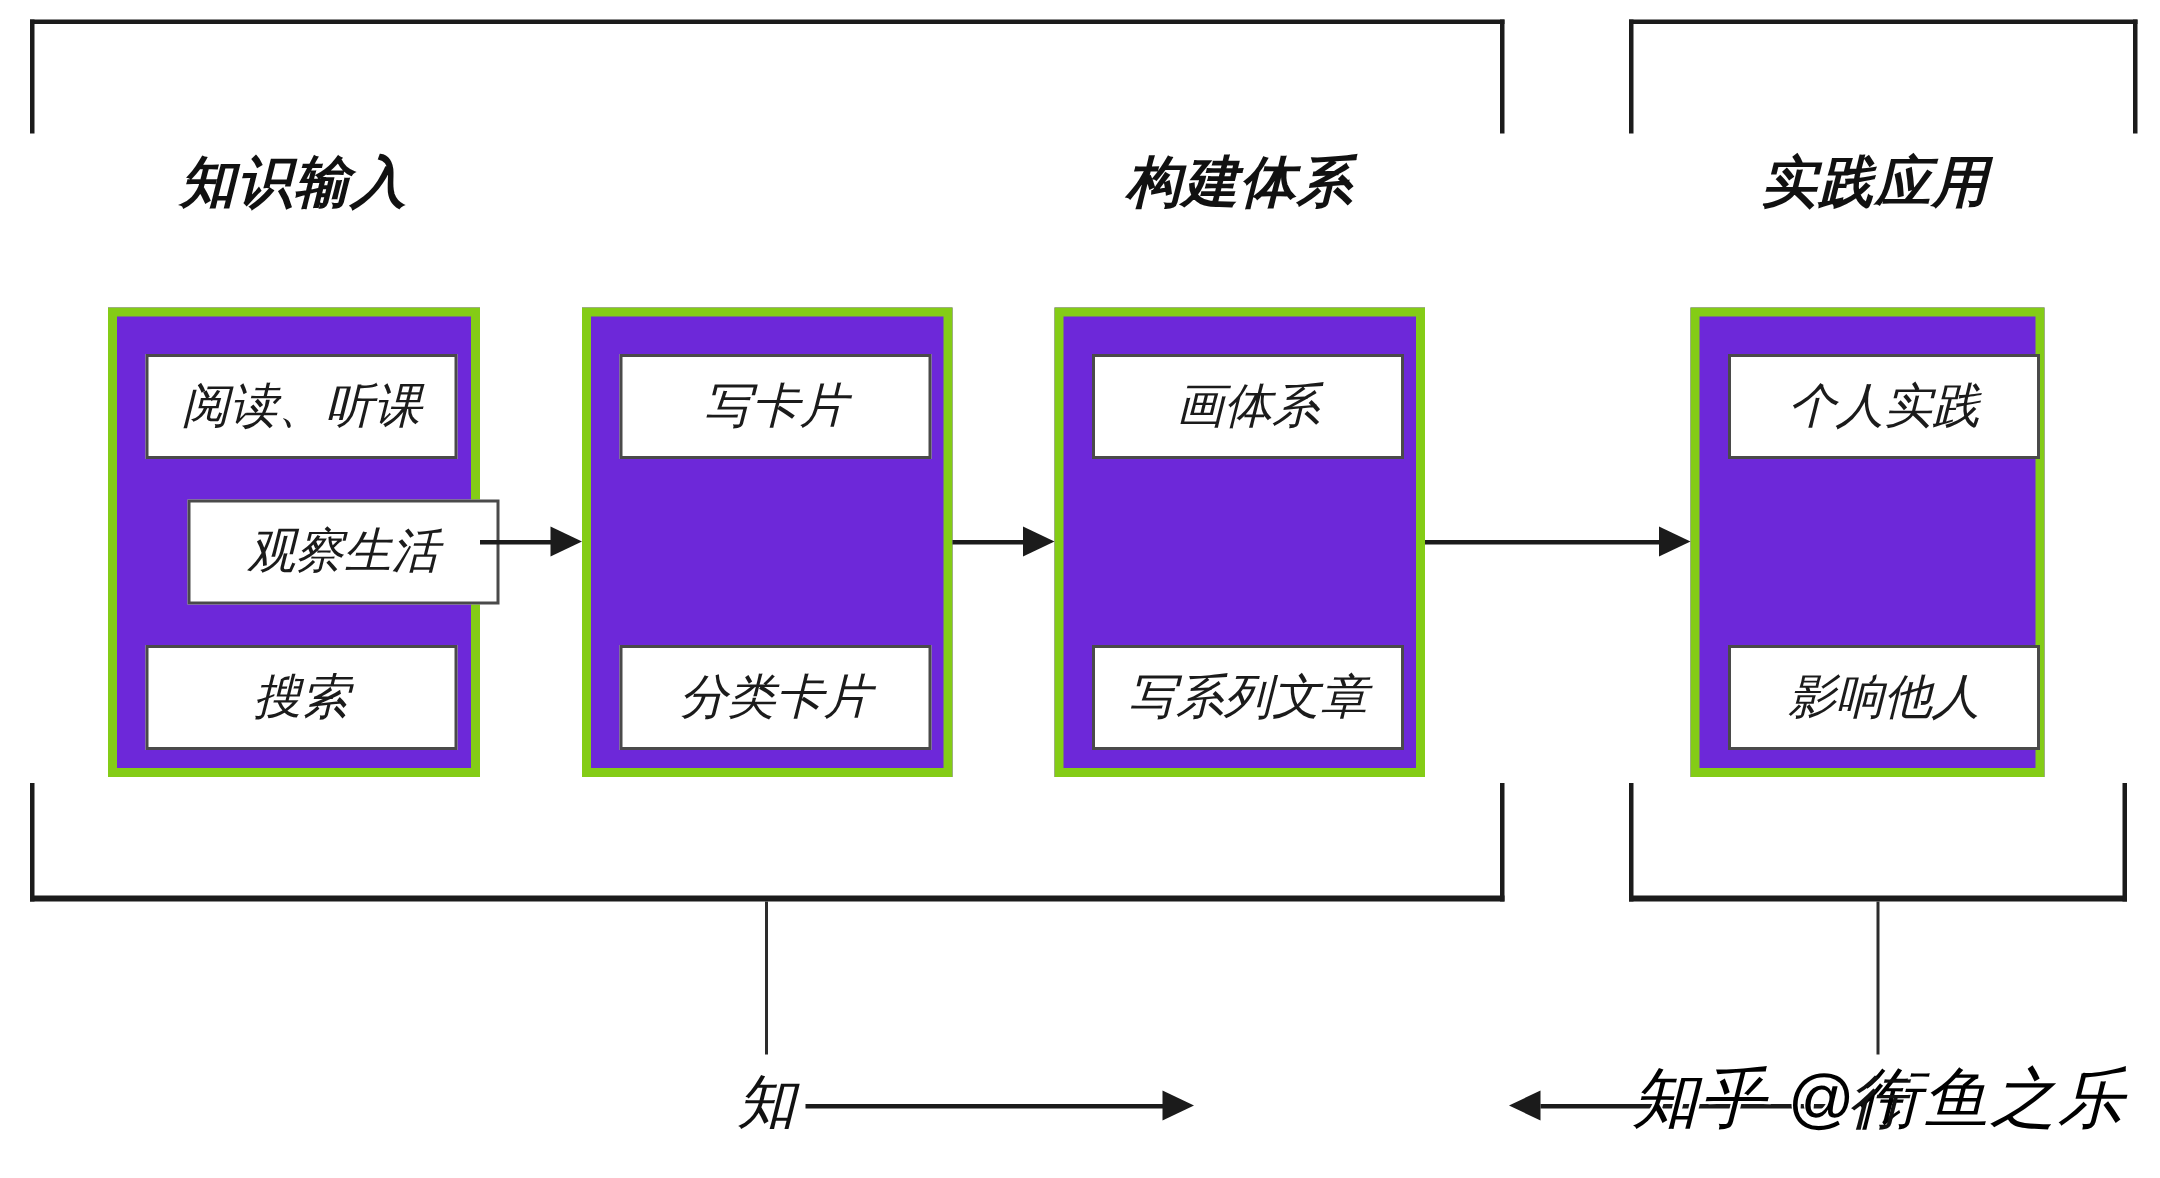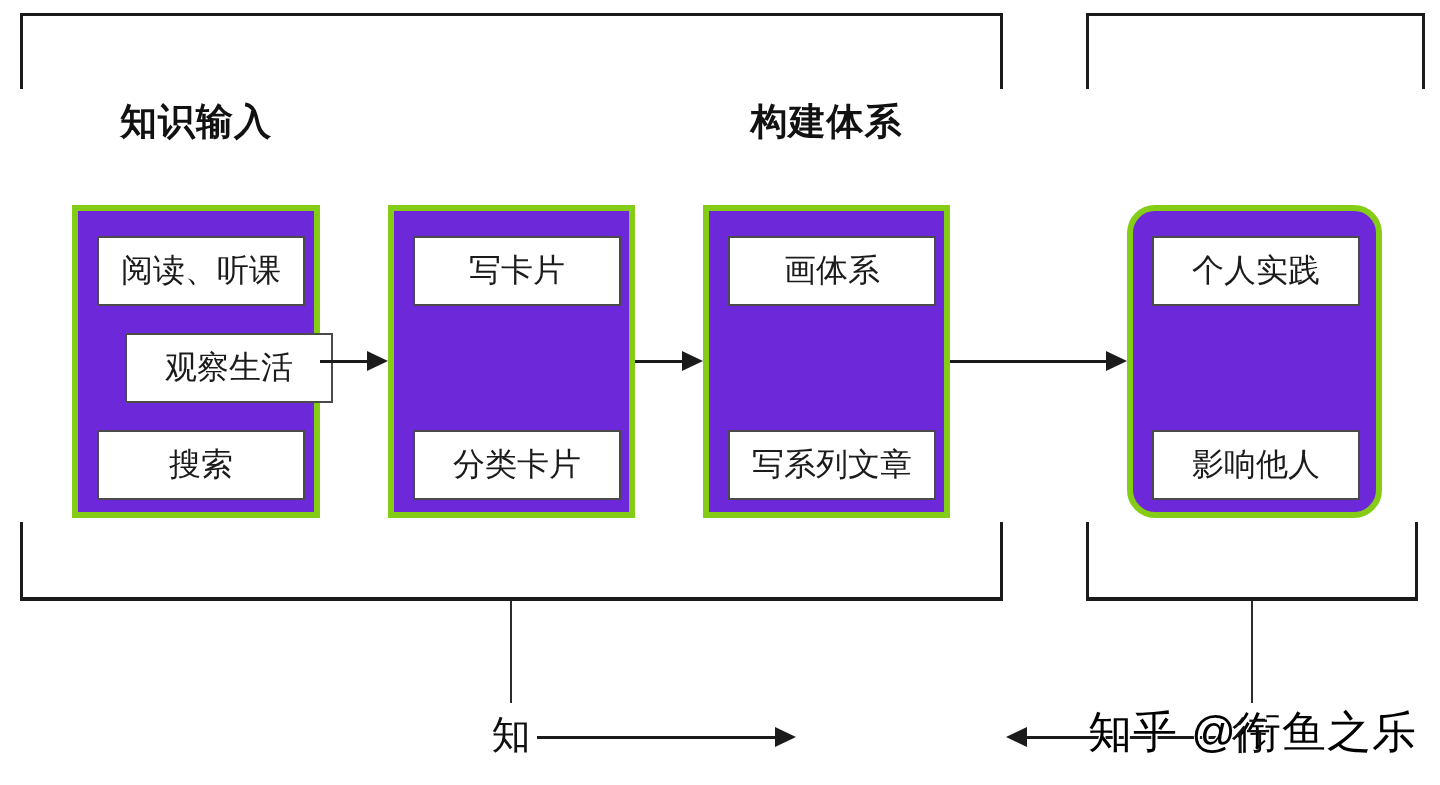--- a/index.html
+++ b/index.html
@@ -3,20 +3,21 @@
 <meta charset="utf-8">
 <style>
   html,body{margin:0;padding:0;background:#ffffff;}
   #canvas{
     position:relative;
     width:1440px;height:785px;
     background:#ffffff;
     overflow:hidden;
     font-family:"Liberation Sans","DejaVu Sans",sans-serif;
     color:#1b1b1b;
+    font-style:italic;
   }
   
   .bracket{position:absolute;box-sizing:border-box;}
   .bracket.top{border-top:3px solid #1b1b1b;border-left:3px solid #1b1b1b;border-right:3px solid #1b1b1b;}
   .bracket.bottom{border-bottom:4px solid #1b1b1b;border-left:3px solid #1b1b1b;border-right:3px solid #1b1b1b;}
   #bracket-top-left{left:20px;top:13px;width:983px;height:76px;}
   #bracket-top-right{left:1086px;top:13px;width:339px;height:76px;}
   #bracket-bottom-left{left:20px;top:522px;width:983px;height:79px;}
   #bracket-bottom-right{left:1086px;top:522px;width:332px;height:79px;}
   
@@ -30,21 +31,21 @@
   #header-3{left:703px;width:247px;}
   #header-4{left:1127px;width:246px;}
   
   .col-box{
     position:absolute;top:205px;height:313px;
     box-sizing:border-box;border:6px solid #84cc16;background:#6d28d9;
   }
   #colbox-1{left:72px;width:248px;}
   #colbox-2{left:388px;width:247px;}
   #colbox-3{left:703px;width:247px;}
-  #colbox-4{left:1127px;width:255px;border-radius:28px;}
+  #colbox-4{left:1127px;width:236px;}
   
   .item-box{
     position:absolute;left:19px;width:208px;height:70px;
     box-sizing:border-box;border:2px solid #4a4a4a;background:#fff;
     display:flex;align-items:center;justify-content:center;
     font-size:32px;color:#1b1b1b;white-space:nowrap;
   }
   .row-top{top:25px;}
   .row-mid{top:122px;margin-left:28px;}
   .row-bot{top:219px;}
@@ -101,20 +102,21 @@
 </head>
 <body>
 
 <div id="canvas">
 
   <div id="bracket-top-left" class="bracket top"></div>
   <div id="bracket-top-right" class="bracket top"></div>
 
   <div id="header-1" class="col-header">知识输入</div>
   <div id="header-3" class="col-header">构建体系</div>
+  <div id="header-4" class="col-header">实践应用</div>
 
   <div id="colbox-1" class="col-box">
     <div class="item-box row-top">阅读、听课</div>
     <div class="item-box row-mid">观察生活</div>
     <div class="item-box row-bot">搜索</div>
   </div>
 
   <div id="colbox-2" class="col-box">
     <div class="item-box row-bot">分类卡片</div>
     <div class="item-box row-top">写卡片</div>

